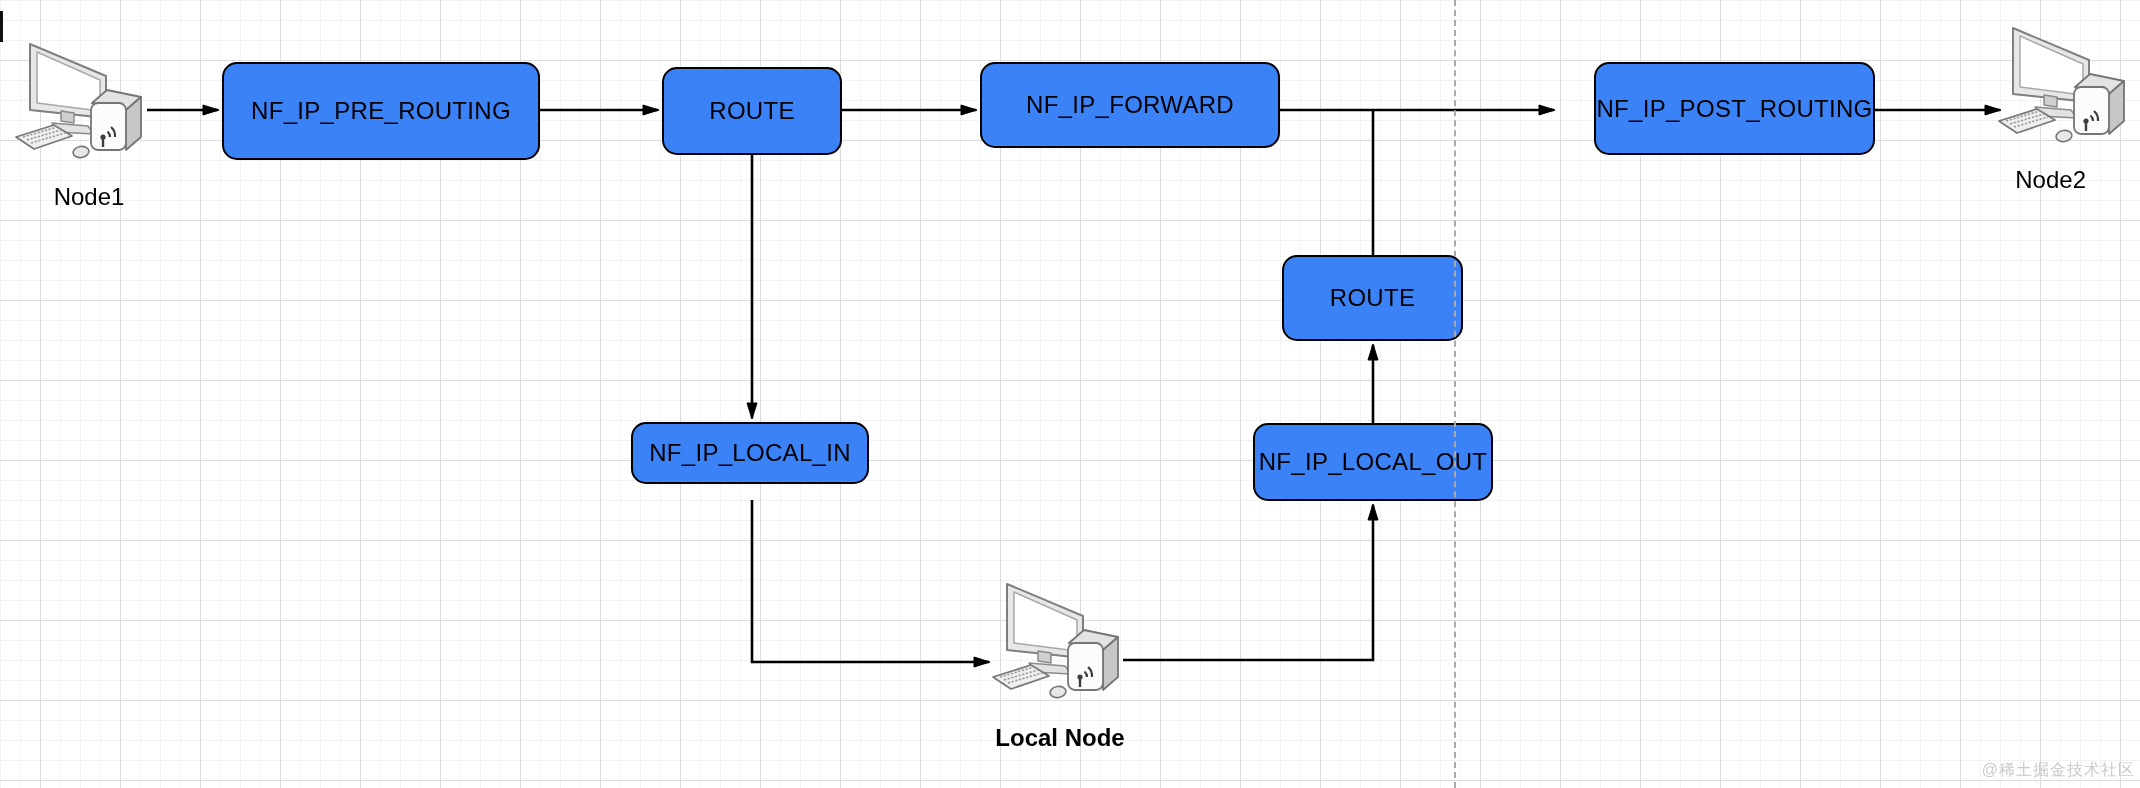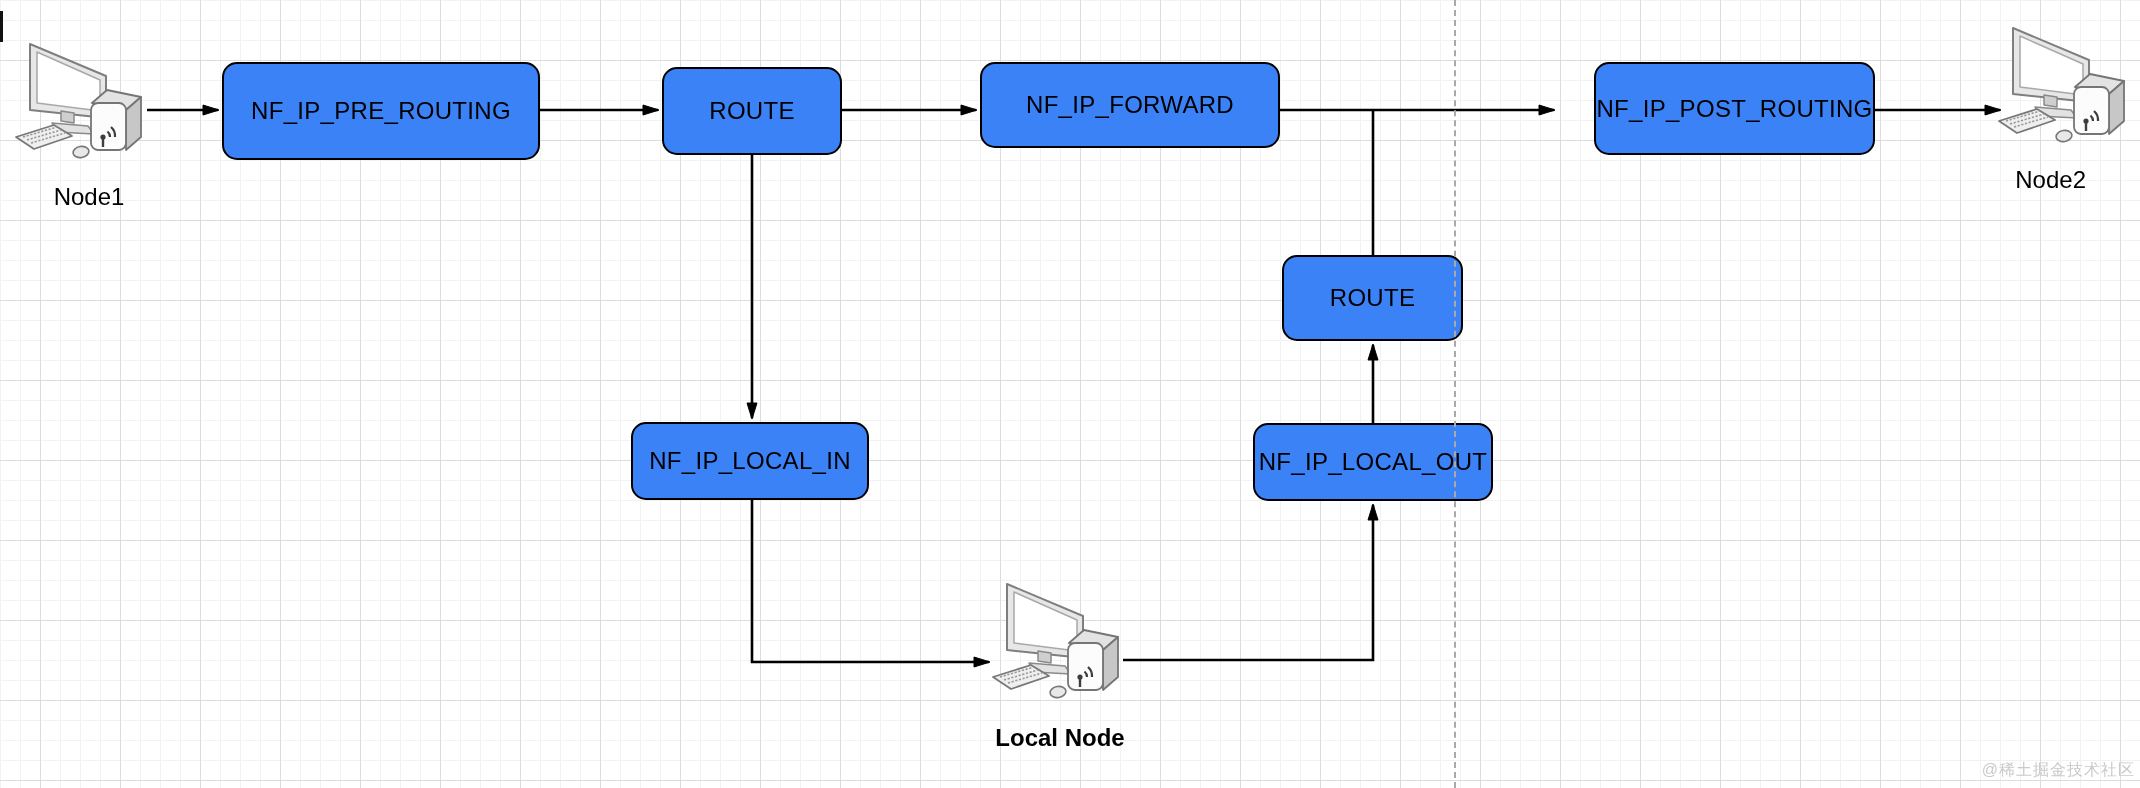--- a/index.html
+++ b/index.html
@@ -20,21 +20,21 @@
   .box{
     position:absolute;box-sizing:border-box;
     background:#3b82f6;border:2.6px solid #000;border-radius:15px;
     display:flex;align-items:center;justify-content:center;
     font-size:24px;color:#000;white-space:nowrap;letter-spacing:0.3px;
   }
   #box-pre-routing {left:222px; top:62px;  width:318px;height:98px;}
   #box-route-top   {left:662px; top:67px;  width:180px;height:88px;}
   #box-forward     {left:980px; top:62px;  width:300px;height:86px;}
   #box-post-routing{left:1558px;top:62px;  width:281px;height:93px;margin-left:36px;}
-  #box-local-in    {left:631px; top:422px; width:238px;height:78px;}
+  #box-local-in    {left:631px; top:422px; width:238px;height:62px;}
   #box-route-mid   {left:1282px;top:255px; width:181px;height:86px;}
   #box-local-out   {left:1253px;top:423px; width:240px;height:78px;text-align:right;}
 
   .node{position:absolute;}
   .node svg{display:block;}
   #node1      {left:14px;  top:36px;}
   #node2      {left:1997px;top:20px;}
   #local-node {left:991px; top:576px;}
 
   .node-label{

